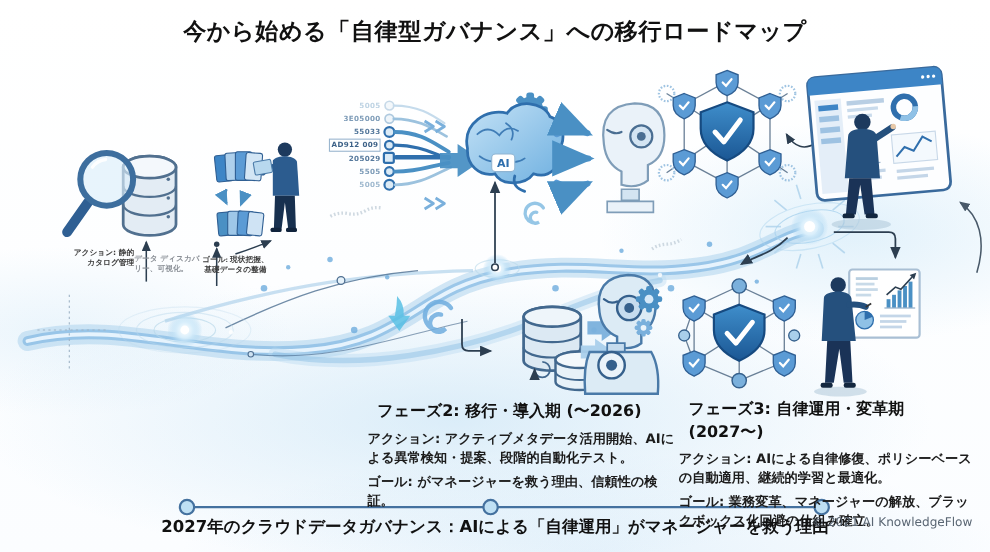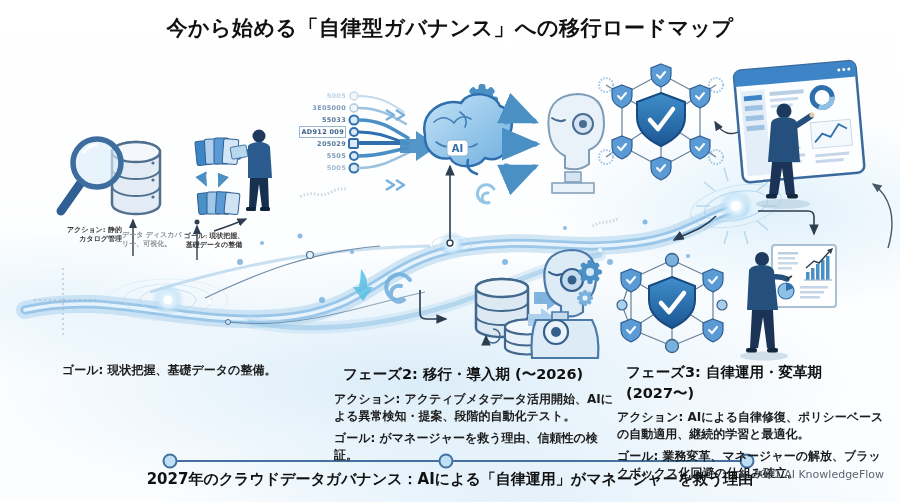--- a/index.html
+++ b/index.html
@@ -481,21 +481,20 @@
     <span>5005</span>
     <span>3E05000</span>
     <span>55033</span>
     <span>AD912 009</span>
     <span>205029</span>
     <span>5505</span>
     <span>5005</span>
   </div>
 
   <div class="phase p1">
-    <div class="b">ゴール: 現状把握、基礎データの整備。</div>
   </div>
   <div class="phase p2">
     <div class="h">フェーズ2: 移行・導入期 (〜2026)</div>
     <div class="b">アクション: アクティブメタデータ活用開始、AIによる異常検知・提案、段階的自動化テスト。</div>
     <div class="b">ゴール: がマネージャーを救う理由、信頼性の検証。</div>
   </div>
   <div class="phase p3">
     <div class="h">フェーズ3: 自律運用・変革期 (2027〜)</div>
     <div class="b">アクション: AIによる自律修復、ポリシーベースの自動適用、継続的学習と最適化。</div>
     <div class="b">ゴール: 業務変革、マネージャーの解放、ブラックボックス化回避の仕組み確立。</div>

